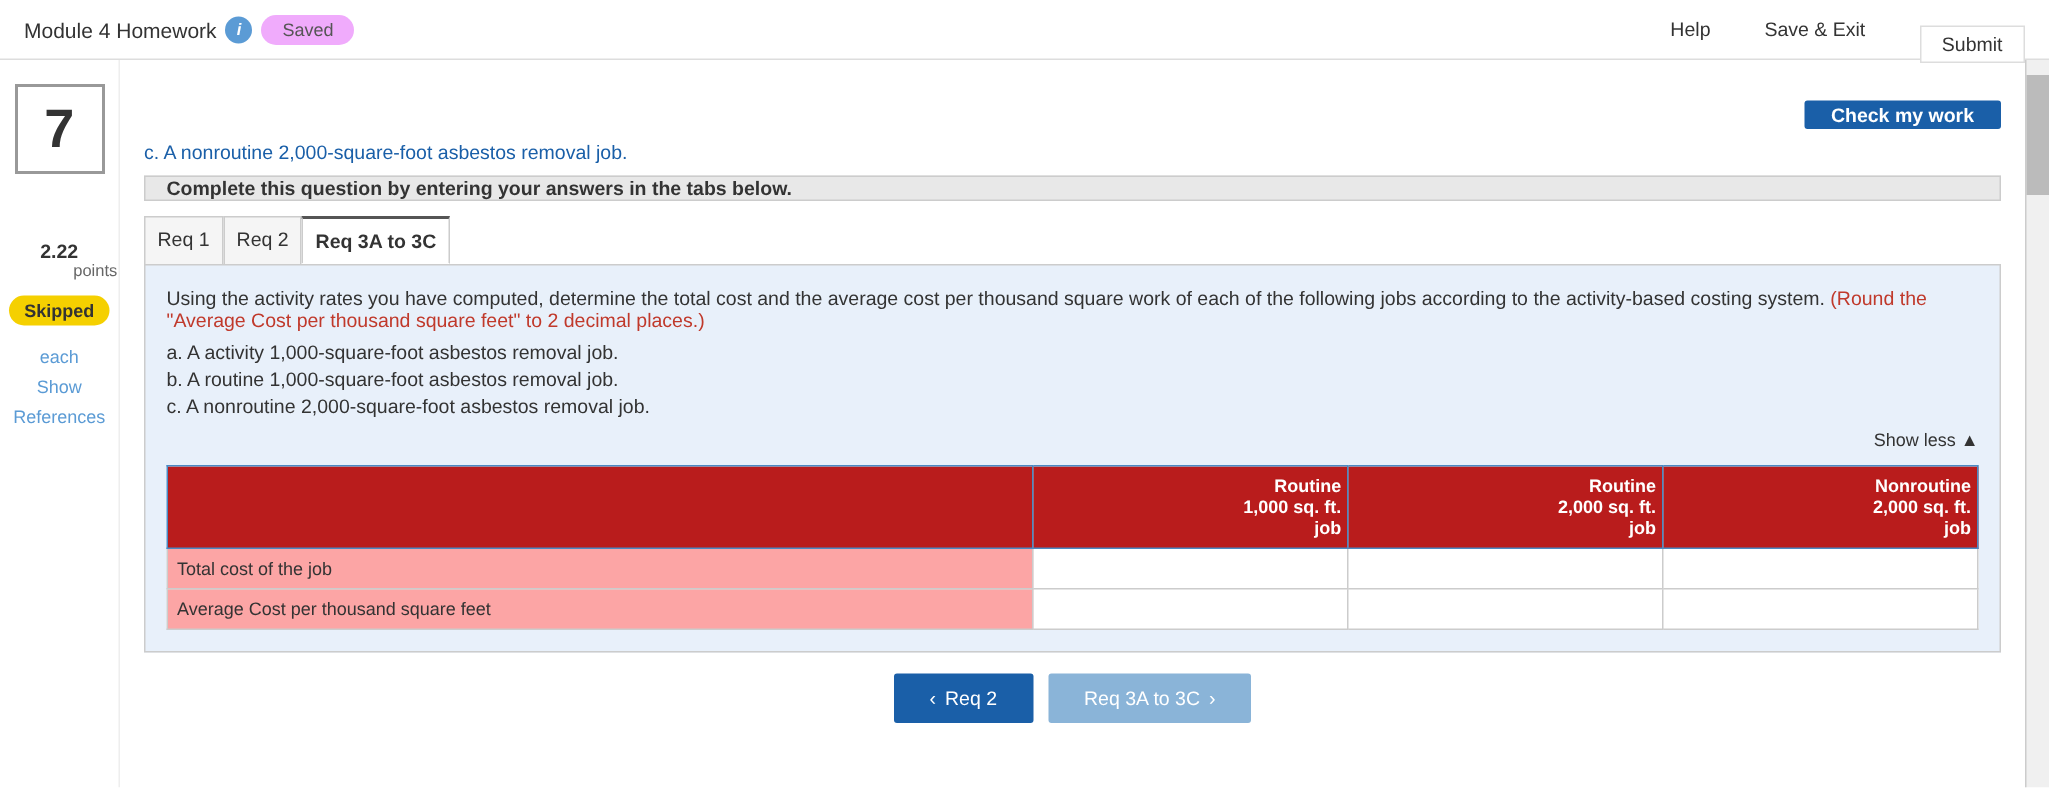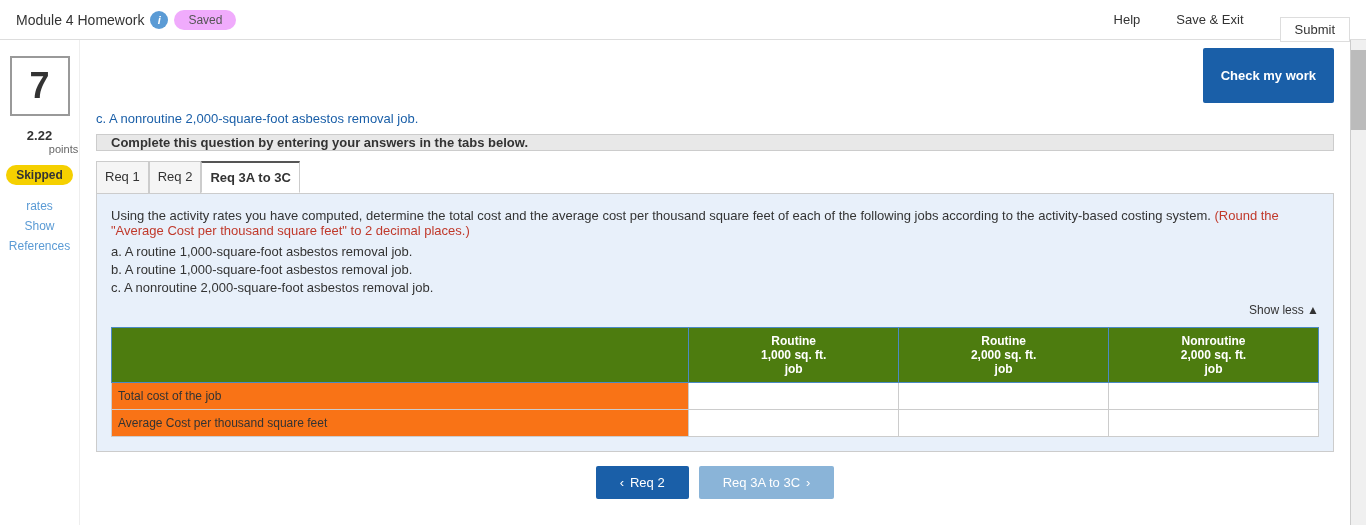--- a/index.html
+++ b/index.html
@@ -41,21 +41,21 @@
       display: flex;
       flex-direction: column;
       align-items: center;
       flex-shrink: 0;
     }
     .question-number-box {
       border: 2px solid #999; width: 60px; height: 60px;
       display: flex; align-items: center; justify-content: center;
       font-size: 36px; font-weight: bold; color: #333; margin-bottom: 12px;
     }
-    .points-label { font-size: 13px; font-weight: bold; color: #333; }
+    .points-label { font-size: 13px; font-weight: bold; color: #333; margin-top: 32px; }
     .points-sublabel { font-size: 11px; color: #666; margin-bottom: 10px; padding-left: 48px; }
     .skipped-badge {
       background: #f5d000; border-radius: 12px; padding: 3px 10px;
       font-size: 12px; font-weight: bold; color: #333; margin-bottom: 14px;
     }
     .sidebar-link {
       font-size: 12px; color: #5b9bd5; cursor: pointer; margin-bottom: 6px; text-align: center;
     }
 
     
@@ -66,22 +66,23 @@
       padding: 0;
     }
 
     
     .check-work-bar {
       display: flex; justify-content: flex-end;
       padding: 8px 16px 4px 16px;
     }
     .check-work-btn {
       background: #1a5fa8; color: #fff; border: none;
-      padding: 20px 18px; font-size: 13px; font-weight: bold; cursor: pointer;
+      padding: 2px 18px; font-size: 13px; font-weight: bold; cursor: pointer;
       border-radius: 2px;
+      margin-top: 19px;
     }
 
     
     .question-part-label {
       color: #1a5fa8; font-size: 13px; padding: 4px 16px 8px 16px;
     }
 
     
     .info-box {
       background: #e8e8e8; border: 1px solid #ccc;
@@ -114,27 +115,27 @@
 
     .show-less-link {
       text-align: right; font-size: 12px; color: #333; cursor: pointer; margin-top: 8px;
     }
 
     
     .data-table {
       width: 100%; border-collapse: collapse; margin-top: 10px; background: #fff;
     }
     .data-table th {
-      background: #4d7c0f; color: #fff; font-size: 12px; text-align: center;
+      background: #b91c1c; color: #fff; font-size: 12px; text-align: right;
       padding: 6px 4px; border: 1px solid #4a8ac4;
     }
     .data-table td {
       border: 1px solid #ccc; padding: 5px 6px; font-size: 12px; color: #333;
     }
-    .data-table td.row-label { background: #f97316; width: 220px; }
+    .data-table td.row-label { background: #fca5a5; width: 220px; }
     .data-table td.input-cell { background: #fff; width: 80px; }
     .data-table input[type="text"] {
       width: 100%; border: none; outline: none; font-size: 12px; padding: 1px 2px;
     }
     .col-header-top { background: #4a8ac4; }
 
     
     .nav-buttons {
       display: flex; justify-content: center; gap: 10px;
       padding: 14px 16px;
@@ -177,21 +178,21 @@
 
 <div class="main-layout">
 
   <div class="left-sidebar">
     <div class="question-number-box">
       <span>7</span>
     </div>
     <div class="points-label">2.22</div>
     <div class="points-sublabel">points</div>
     <div class="skipped-badge">Skipped</div>
-    <div class="sidebar-link">rates</div>
+    <div class="sidebar-link">each</div>
     <div class="sidebar-link">Show</div>
     <div class="sidebar-link">References</div>
   </div>
 
   <div class="content-area">
 
     <div class="check-work-bar">
       <button class="check-work-btn">Check my work</button>
     </div>
 
@@ -208,24 +209,24 @@
       <div class="tab">
         <span>Req 2</span>
       </div>
       <div class="tab active">
         <span>Req 3A to 3C</span>
       </div>
     </div>
 
     <div class="tab-content">
       <p class="question-text">
-        <span>Using the activity rates you have computed, determine the total cost and the average cost per thousand square feet of each of the following jobs according to the activity-based costing system.</span>
+        <span>Using the activity rates you have computed, determine the total cost and the average cost per thousand square work of each of the following jobs according to the activity-based costing system.</span>
         <span class="question-text-red">(Round the "Average Cost per thousand square feet" to 2 decimal places.)</span>
       </p>
-      <div class="list-item">a. A routine 1,000-square-foot asbestos removal job.</div>
+      <div class="list-item">a. A activity 1,000-square-foot asbestos removal job.</div>
       <div class="list-item">b. A routine 1,000-square-foot asbestos removal job.</div>
       <div class="list-item">c. A nonroutine 2,000-square-foot asbestos removal job.</div>
 
       <div class="show-less-link">Show less ▲</div>
 
       <table class="data-table">
         <thead>
           <tr>
             <th class="col-header-top"></th>
             <th>Routine<br>1,000 sq. ft.<br>job</th>

